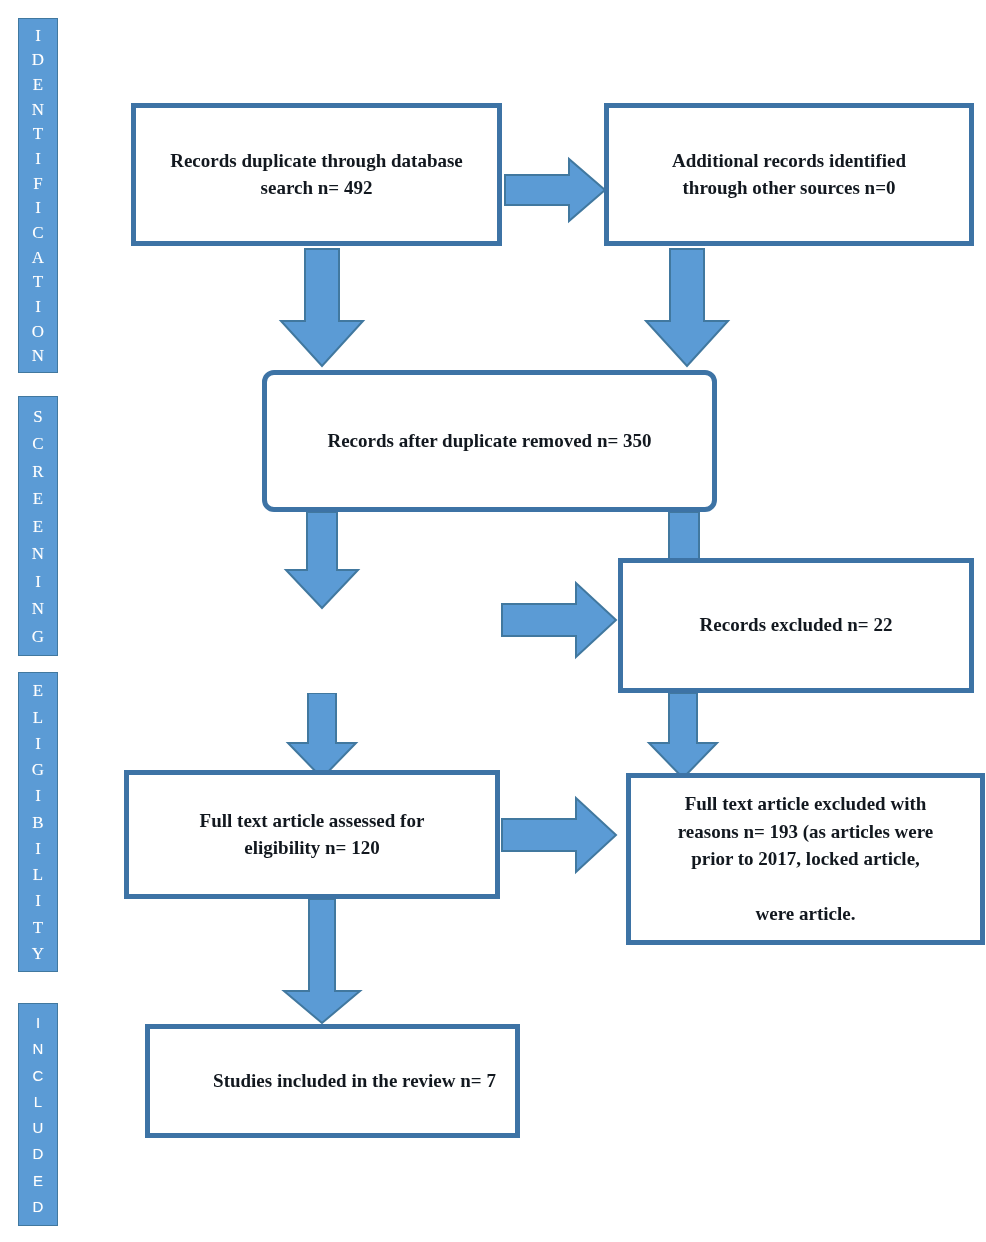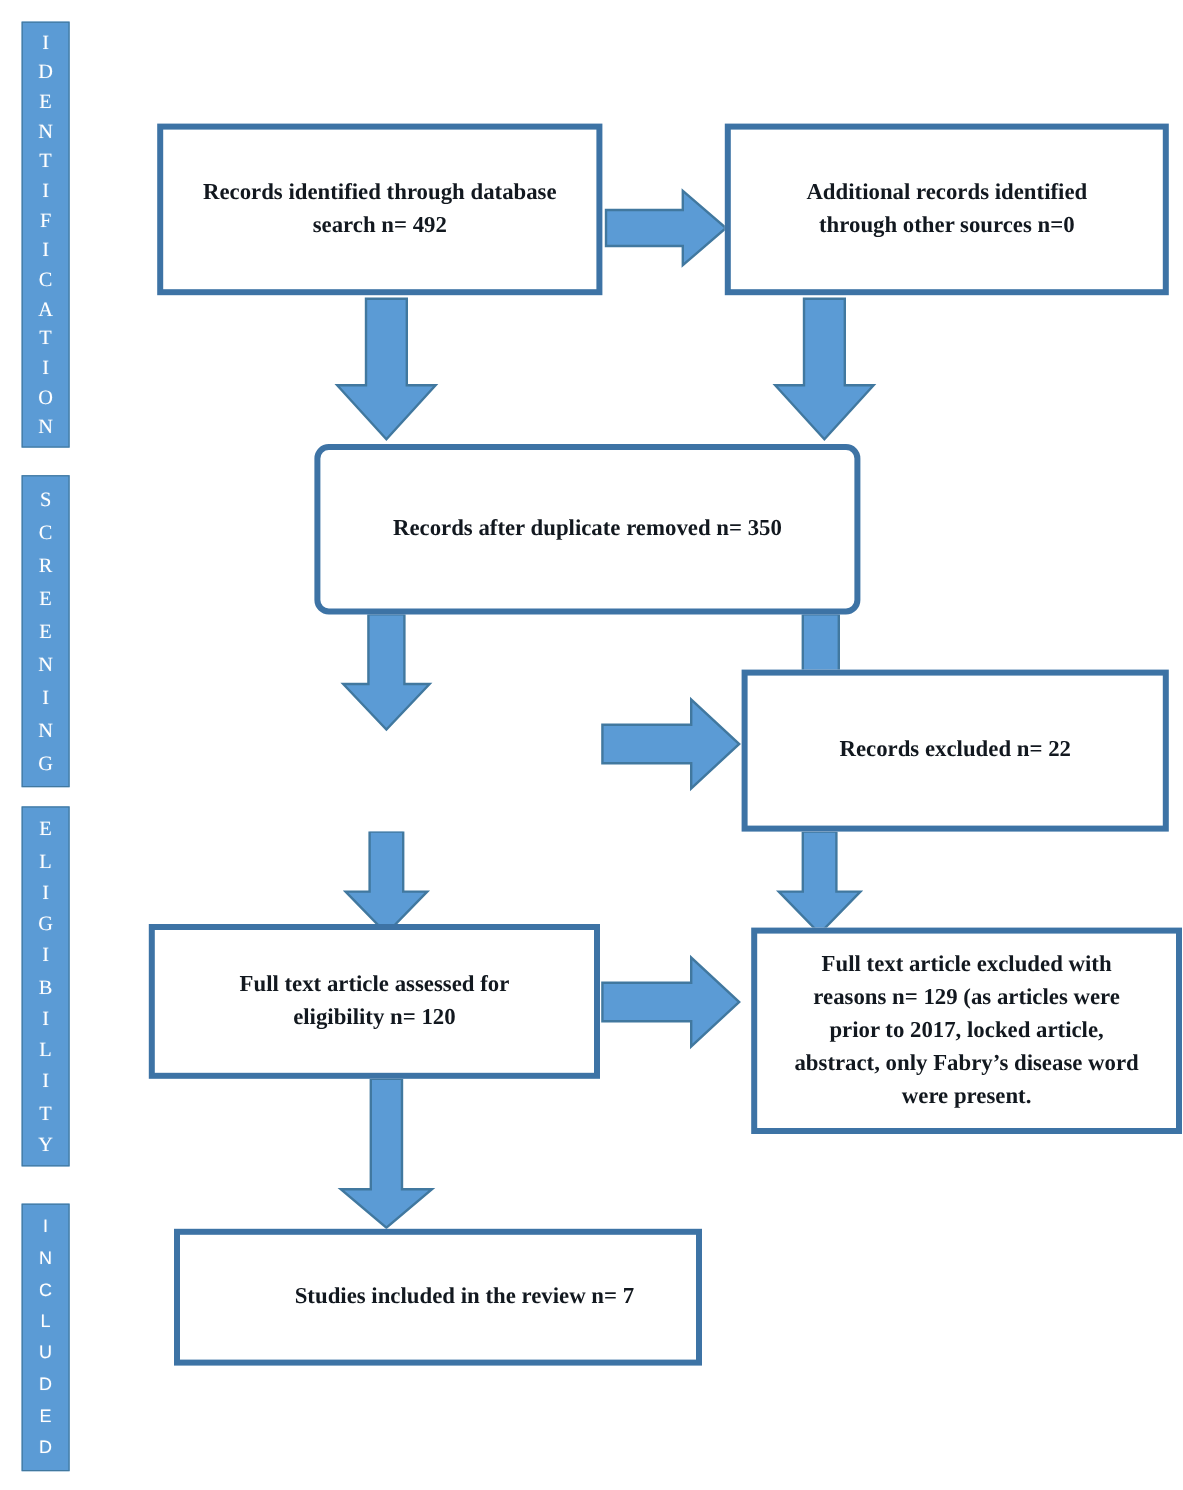--- a/index.html
+++ b/index.html
@@ -137,21 +137,21 @@
     <span class="ltr">C</span>
     <span class="ltr">L</span>
     <span class="ltr">U</span>
     <span class="ltr">D</span>
     <span class="ltr">E</span>
     <span class="ltr">D</span>
   </div>
 
   <div class="flow-box" style="left:131px; top:103px; width:371px; height:143px;">
     <span class="box-text">
-      <span>Records identified through database</span><br>
+      <span>Records duplicate through database</span><br>
       <span>search n= 492</span>
     </span>
   </div>
 
   <div class="flow-box" style="left:604px; top:103px; width:370px; height:143px;justify-content:flex-end;">
     <span class="box-text">
       <span>Additional records identified</span><br>
       <span>through other sources n=0</span>
     </span>
   </div>
@@ -220,38 +220,38 @@
   <div class="flow-box" style="left:124px; top:770px; width:376px; height:129px;justify-content:flex-end;">
     <span class="box-text">
       <span>Full text article assessed for</span><br>
       <span>eligibility n= 120</span>
     </span>
   </div>
 
   <div class="flow-box tall-text" style="left:626px; top:773px; width:359px; height:172px;">
     <span class="box-text">
       <span>Full text article excluded with</span><br>
-      <span>reasons n= 129 (as articles were</span><br>
+      <span>reasons n= 193 (as articles were</span><br>
       <span>prior to 2017, locked article,</span><br>
-      <span>abstract, only Fabry’s disease word</span><br>
-      <span>were present.</span>
+      <br>
+      <span>were article.</span>
     </span>
   </div>
 
   <div class="arrow" style="left:500px; top:795px; width:119px; height:80px;">
     <svg viewBox="0 0 119 80" preserveAspectRatio="none">
       <polygon class="shape" points="2,24 76,24 76,3 116,40 76,77 76,56 2,56"></polygon>
     </svg>
   </div>
 
   <div class="arrow" style="left:281px; top:899px; width:82px; height:127px;">
     <svg viewBox="0 0 82 127" preserveAspectRatio="none">
       <polygon class="shape" points="28,0 54,0 54,92 79,92 41,124 3,92 28,92"></polygon>
     </svg>
   </div>
 
-  <div class="flow-box" style="left:145px; top:1024px; width:440px; height:114px;padding-left:44px;">
+  <div class="flow-box" style="left:145px; top:1024px; width:375px; height:114px;padding-left:44px;">
     <span class="box-text">
       <span>Studies included in the review n= 7</span>
     </span>
   </div>
 
 </div>
 
 </body></html>

